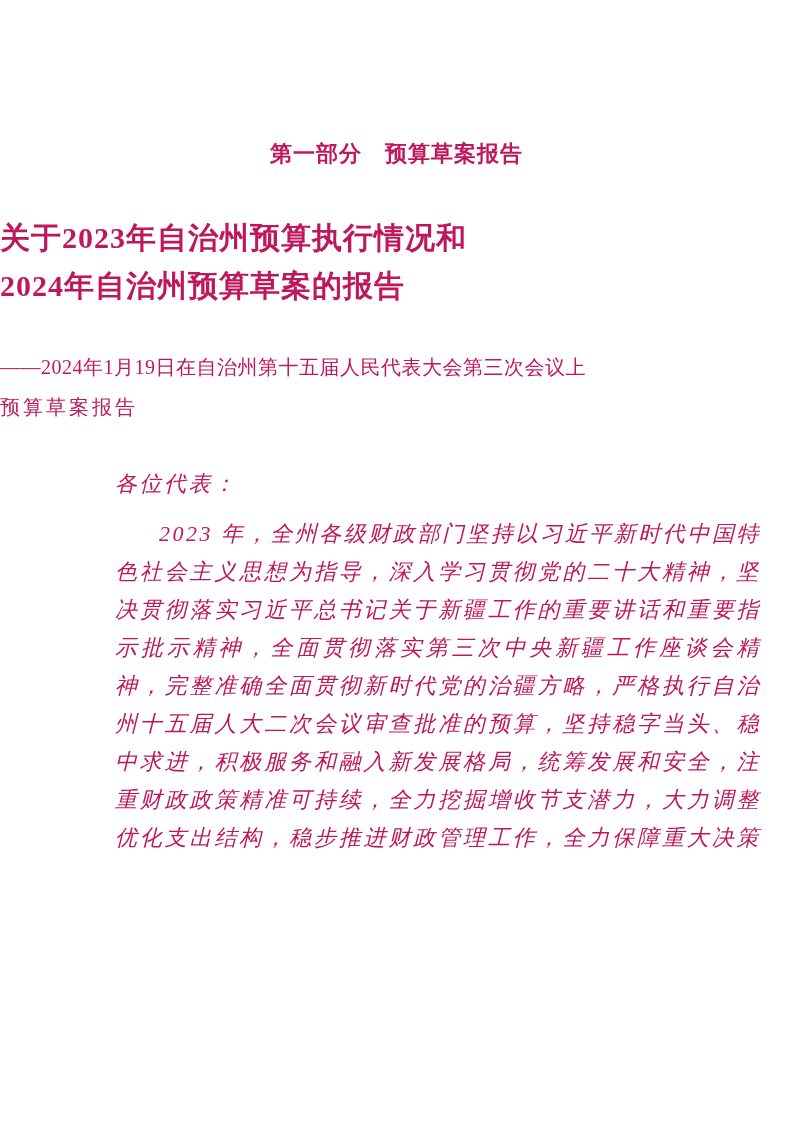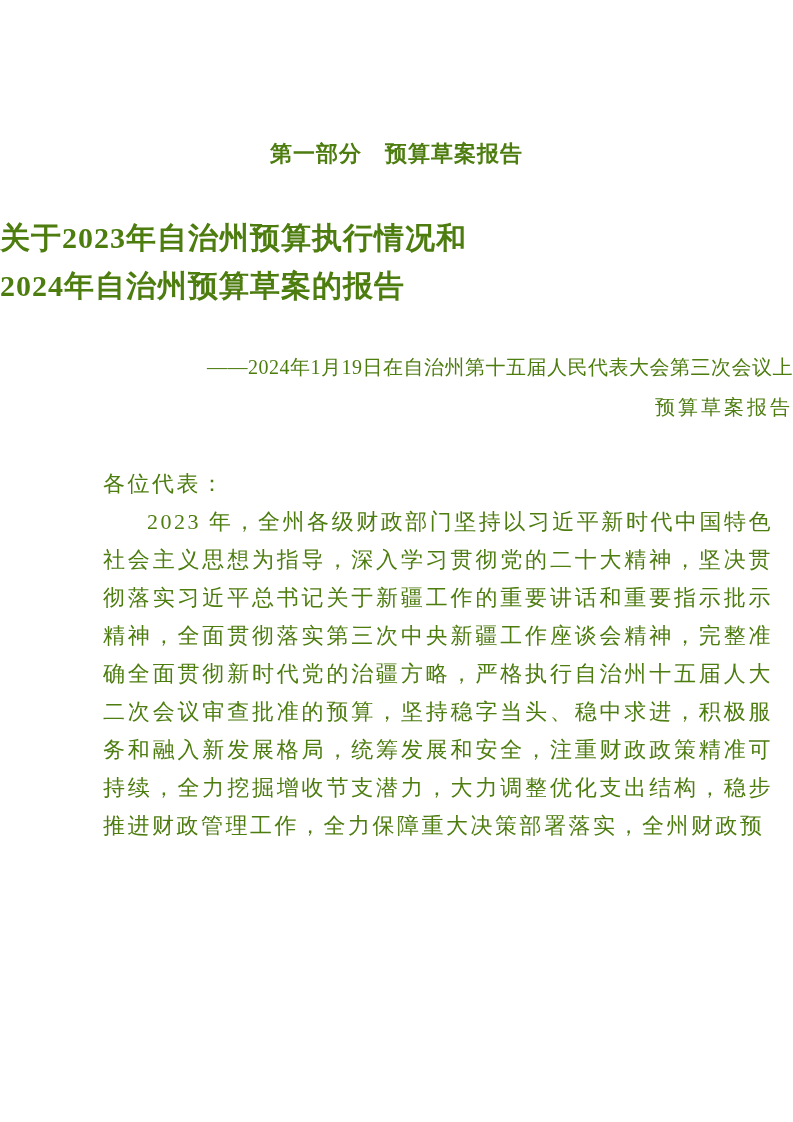--- a/index.html
+++ b/index.html
@@ -5,21 +5,21 @@
   html, body {
     margin: 0;
     padding: 0;
     background: #ffffff;
   }
   .page {
     position: relative;
     width: 793px;
     height: 864px;
     background: #ffffff;
-    color: #4d7c0f;
+    color: #be185d;
     overflow: hidden;
     font-family: "Liberation Serif", serif;
   }
   .doc-header {
     margin: 141px 0 0 0;
     text-align: center;
     font-family: "Liberation Sans", sans-serif;
     font-weight: bold;
     font-size: 22px;
     line-height: 26px;
@@ -32,39 +32,40 @@
     font-weight: bold;
     font-size: 30px;
     line-height: 48px;
     letter-spacing: 1px;
   }
   .title-line {
     display: block;
   }
   .subtitle-block {
     margin: 37px 0 0 0;
-    text-align: right;
+    text-align: left;
     font-size: 20px;
     line-height: 40px;
     letter-spacing: 0.5px;
   }
   .signature {
     letter-spacing: 3px;
   }
   .doc-body {
     margin: 38px 0 0 103px;
     width: 670px;
     font-size: 22px;
     line-height: 38px;
     text-align: justify;
     letter-spacing: 2.5px;
   }
   .doc-body p {
-    margin: 0;
+    margin: 12px;
     padding: 0;
+    font-style: italic;
   }
   .salutation {
     text-indent: 0;
     text-align: left;
   }
   .para {
     text-indent: 44px;
   }
   .section-heading {
     text-indent: 44px;

